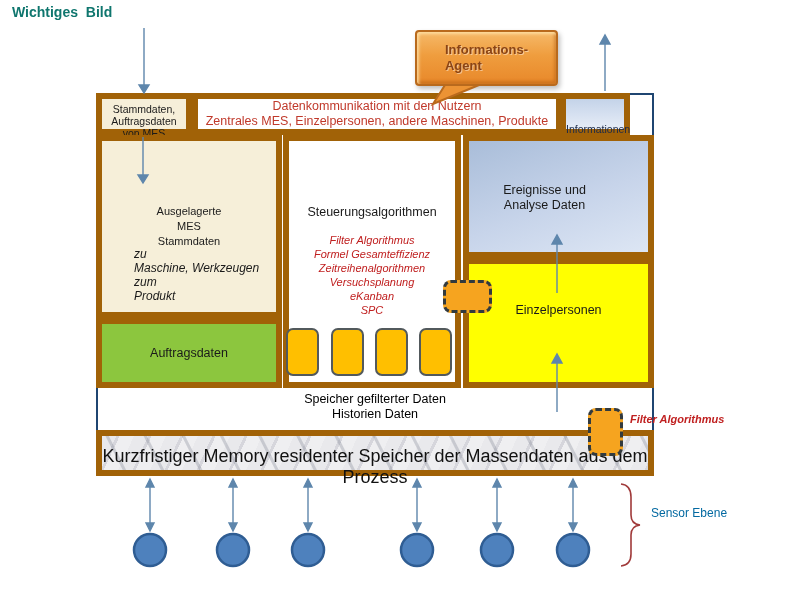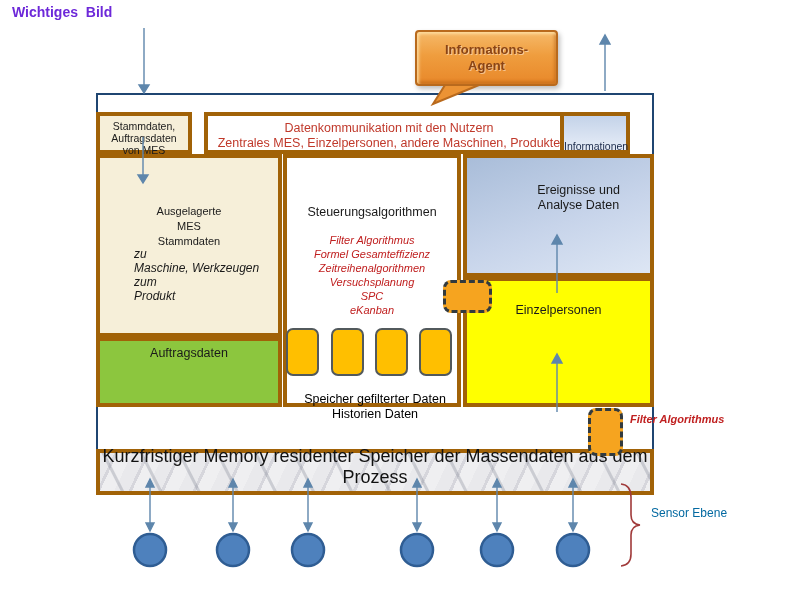--- a/index.html
+++ b/index.html
@@ -1,31 +1,31 @@
 <!DOCTYPE html>
 <html><head>
 <meta charset="utf-8">
 <style>
   html,body{margin:0;padding:0;background:#ffffff;}
   #stage{
     position:relative;width:800px;height:600px;background:#ffffff;overflow:hidden;
     font-family:"Liberation Sans","DejaVu Sans",sans-serif;color:#1a1a1a;
   }
   .abs{position:absolute;box-sizing:border-box;}
-  .bordered{border:4px solid #a16207;margin-top:19px;}
+  .bordered{border:6px solid #a16207;}
   .center{text-align:center;}
   .pre{white-space:pre-line;}
 
-  #page-title{left:12px;top:4px;font-size:14px;font-weight:bold;color:#6d28d9;white-space:pre;}
+  #page-title{left:12px;top:4px;font-size:14px;font-weight:bold;color:#0f766e;white-space:pre;}
 
   
   #box-stammdaten{left:96px;top:93px;width:96px;height:42px;background:#f6efd9;
     font-size:10.5px;line-height:12px;padding-top:4px;}
-  #box-datenkomm{left:204px;top:93px;width:370px;height:42px;background:#ffffff;
-    font-size:12.5px;line-height:15px;padding-top:5px;color:#c0392b;}
+  #box-datenkomm{left:192px;top:93px;width:370px;height:42px;background:#ffffff;
+    font-size:12.5px;line-height:15px;color:#c0392b;}
   #box-infonutzer{left:560px;top:93px;width:70px;height:42px;
     background:linear-gradient(180deg,#c4d3e9,#e7edf7);
     font-size:10.5px;line-height:13px;padding-top:24px;color:#1b2a4a;}
 
   
   #outer-frame{left:96px;top:93px;width:558px;height:383px;border:2px solid #1f4571;background:transparent;}
 
   
   #box-ausgelagerte{left:96px;top:135px;width:186px;height:183px;background:#f6efd9;}
   #box-auftragsdaten{left:96px;top:318px;width:186px;height:70px;background:#8cc63e;}
@@ -39,21 +39,21 @@
       repeating-linear-gradient(115deg,#e9e9ec 0 13px,#d6d6dc 13px 16px,#efeff1 16px 29px),
       #e4e4e8;}
 
   
   #lbl-ausgelagerte{left:96px;top:204px;width:186px;font-size:11px;line-height:15px;}
   #lbl-ausgelagerte-sub{left:134px;top:247px;width:150px;font-size:12px;line-height:14px;font-style:italic;}
   #lbl-auftragsdaten{left:96px;top:346px;width:186px;font-size:12.5px;}
   #lbl-steuerung{left:283px;top:205px;width:178px;font-size:12.5px;}
   #list-steuerung{left:283px;top:233px;width:178px;font-size:11px;line-height:14px;
     font-style:italic;color:#c02020;text-align:center;}
-  #lbl-ereignisse{left:483px;top:183px;width:191px;font-size:12.5px;line-height:15px;}
+  #lbl-ereignisse{left:449px;top:183px;width:191px;font-size:12.5px;line-height:15px;}
   #lbl-arbeitsspeicher{left:463px;top:303px;width:191px;font-size:12.5px;}
   #lbl-band{left:96px;top:392px;width:558px;font-size:12.5px;line-height:15px;color:#000000;}
   #lbl-massendaten{left:98px;top:446px;width:554px;font-size:18px;color:#111;}
   #lbl-filter{left:630px;top:413px;font-size:11px;font-style:italic;font-weight:600;color:#c02020;}
   #lbl-sensor{left:651px;top:506px;font-size:12px;color:#0369a1;}
 
   
   .oblock{width:33px;height:48px;background:#ffbf00;border:2px solid#52595c;border-radius:7px;}
   #ob1{left:286px;top:328px;} #ob2{left:331px;top:328px;}
   #ob3{left:375px;top:328px;} #ob4{left:419px;top:328px;}
@@ -61,21 +61,21 @@
   #odash1{left:443px;top:280px;width:49px;height:33px;z-index:6;}
   #odash2{left:588px;top:408px;width:35px;height:48px;z-index:6;}
 
   
   #bubble{left:415px;top:30px;width:143px;height:56px;z-index:5;
     background:linear-gradient(180deg,#f6b969 0%,#ef9d3e 45%,#e8882a 100%);
     border:2px solid #b96a1d;border-radius:4px;
     box-shadow:2px 3px 5px rgba(0,0,0,0.25), inset 2px 2px 3px rgba(255,228,170,0.8), inset -2px -3px 3px rgba(176,92,16,0.45);
     font-size:13px;font-weight:bold;line-height:16px;color:#8a4416;
     text-shadow:1px 1px 0 rgba(255,255,255,0.45);
-    display:flex;align-items:center;justify-content:center;text-align:center;}
+    display:flex;align-items:center;justify-content:center;text-align:left;}
   #bubble-tail{left:425px;top:84px;z-index:6;}
 
   #connector-layer{left:0;top:0;width:800px;height:600px;z-index:4;pointer-events:none;}
 </style>
 </head>
 <body>
 
 <div id="stage">
 
   <div id="page-title" class="abs">Wichtiges  Bild</div>
@@ -106,22 +106,22 @@
 Maschine, Werkzeugen
 zum
 Produkt</div>
   <div id="lbl-auftragsdaten" class="abs center">Auftragsdaten</div>
   <div id="lbl-steuerung" class="abs center">Steuerungsalgorithmen</div>
   <div id="list-steuerung" class="abs">
     <div>Filter Algorithmus</div>
     <div>Formel Gesamteffizienz</div>
     <div>Zeitreihenalgorithmen</div>
     <div>Versuchsplanung</div>
+    <div>eKanban</div>
     <div>SPC</div>
-    <div>eKanban</div>
   </div>
   <div id="lbl-ereignisse" class="abs center pre">Ereignisse und
 Analyse Daten</div>
   <div id="lbl-arbeitsspeicher" class="abs center">Einzelpersonen</div>
   <div id="lbl-band" class="abs center pre">Speicher gefilterter Daten
 Historien Daten</div>
   <div id="lbl-massendaten" class="abs center">Kurzfristiger Memory residenter Speicher der Massendaten aus dem Prozess</div>
   <div id="lbl-filter" class="abs">Filter Algorithmus</div>
   <div id="lbl-sensor" class="abs">Sensor Ebene</div>
 

